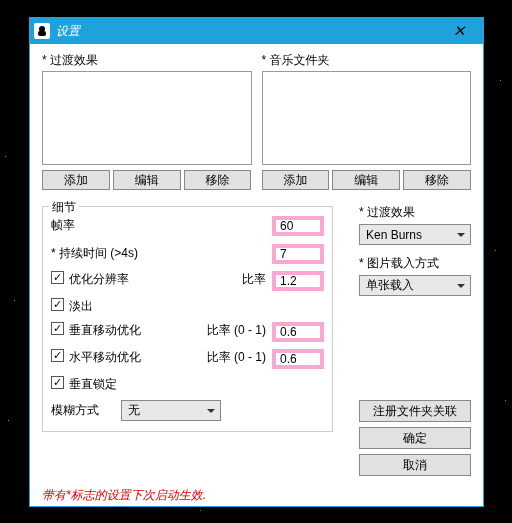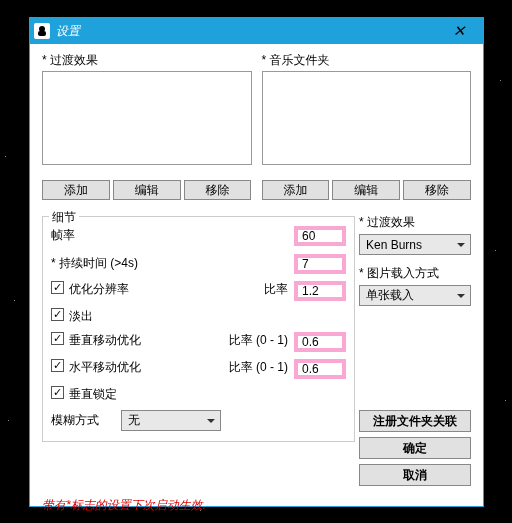--- a/index.html
+++ b/index.html
@@ -9,41 +9,41 @@
 .titlebar { height: 26px; background: #1fa2dc; display: flex; align-items: center; padding: 0 4px; font-style: italic; }
 .app-icon { width: 16px; height: 16px; background: #fff; border-radius: 2px; margin-right: 6px; display: flex; align-items: center; justify-content: center; }
 .app-icon svg { width: 12px; height: 12px; }
 .title { color: #fff; font-size: 12px; flex: 1; }
 .close-btn { width: 40px; height: 26px; display: flex; align-items: center; justify-content: center; font-size: 15px; cursor: pointer; }
 .content { padding: 8px 12px 4px 12px; font-size: 12px; }
 .folder-row { display: flex; gap: 10px; margin-bottom: 10px; }
 .folder-group { flex: 1; }
 .group-label { font-size: 12px; margin-bottom: 2px; display: block; }
 .listbox { width: 100%; height: 94px; border: 1px solid #999; background: #fff; }
-.btn-row { display: flex; gap: 3px; margin-top: 15px; }
+.btn-row { display: flex; gap: 3px; margin-top: 5px; }
 .btn { flex: 1; height: 20px; background: #e1e1e1; border: 1px solid #888; font-size: 12px; cursor: pointer; display: flex; align-items: center; justify-content: center; }
-.main-row { display: flex; gap: 4px; }
+.main-row { display: flex; gap: 26px; }
 .left-col { flex: 1; }
 .right-col { width: 112px; }
 .fieldset { border: 1px solid #ccc; padding: 8px 8px 10px 8px; position: relative; margin-top: 6px; }
 .legend { position: absolute; top: -8px; left: 6px; background: #fff; padding: 0 3px; font-size: 12px; }
 .form-row { display: flex; align-items: center; margin-bottom: 7px; min-height: 21px; }
 .form-label { flex: 0 0 100px; font-size: 12px; }
 .input-text { width: 52px; height: 20px; border: 4px solid #f9a8d4; padding: 0 4px; font-size: 12px; }
 .select { height: 21px; border: 1px solid #888; background: #e8e8e8; font-size: 12px; padding: 0 18px 0 6px; position: relative; cursor: pointer; display: flex; align-items: center; }
 .select::after { content: ""; position: absolute; right: 5px; top: 8px; border-left: 4px solid transparent; border-right: 4px solid transparent; border-top: 4px solid #333; }
 .checkbox-row { display: flex; align-items: flex-start; margin-bottom: 7px; }
 .chk { width: 13px; height: 13px; border: 1px solid #555; margin-right: 5px; display: flex; align-items: center; justify-content: center; cursor: pointer; background: #fff; }
 .chk.checked::after { content: "✓"; font-size: 11px; line-height: 1; color: #000; }
 .chk-label { font-size: 12px; flex: 0 0 auto; }
 .spacer { flex: 1; }
 .ratio-label { font-size: 12px; margin-right: 6px; }
 .right-label { font-size: 12px; margin-top: 4px; margin-bottom: 3px; display: block; }
 .full-select { width: 100%; }
-.action-btn { width: 100%; height: 22px; background: #e1e1e1; border: 1px solid #888; font-size: 12px; cursor: pointer; display: flex; align-items: center; justify-content: center; margin-bottom: 5px; font-weight: bold; }
+.action-btn { width: 100%; height: 22px; background: #e1e1e1; border: 1px solid #888; font-size: 12px; cursor: pointer; display: flex; align-items: center; justify-content: center; margin-bottom: 5px; }
 .footer-note { color: #d00; font-size: 12px; margin-top: 6px; font-style: italic; }
 .right-actions { margin-top: 104px; }
 </style>
 </head>
 <body>
 
 <div class="star" style="left:5px;top:156px"></div>
 <div class="star" style="left:14px;top:300px"></div>
 <div class="star" style="left:8px;top:420px"></div>
 <div class="star" style="left:500px;top:80px"></div>

